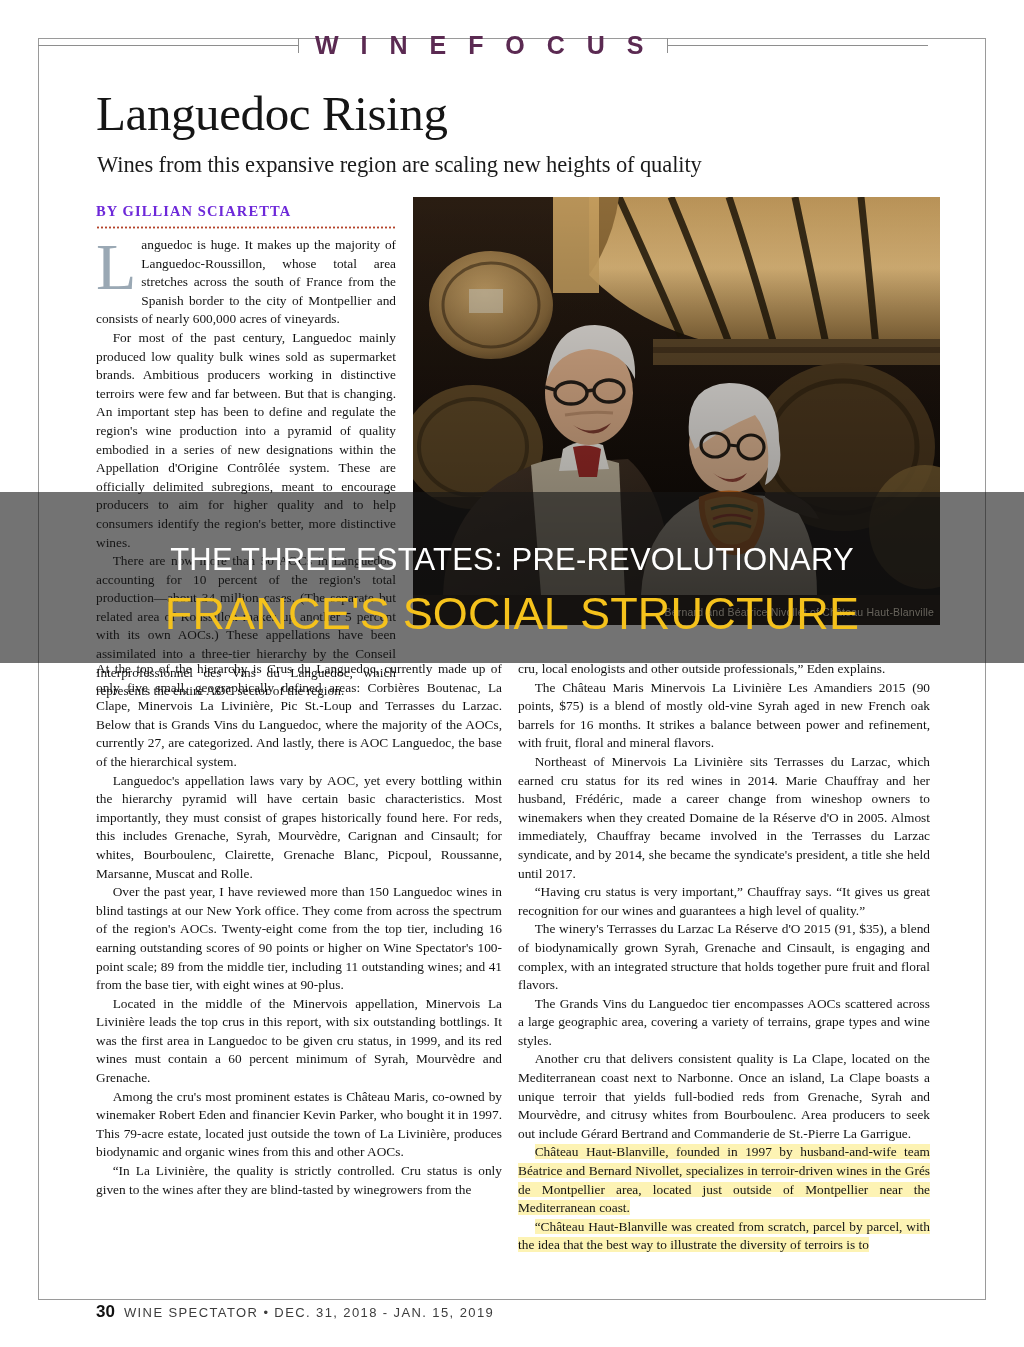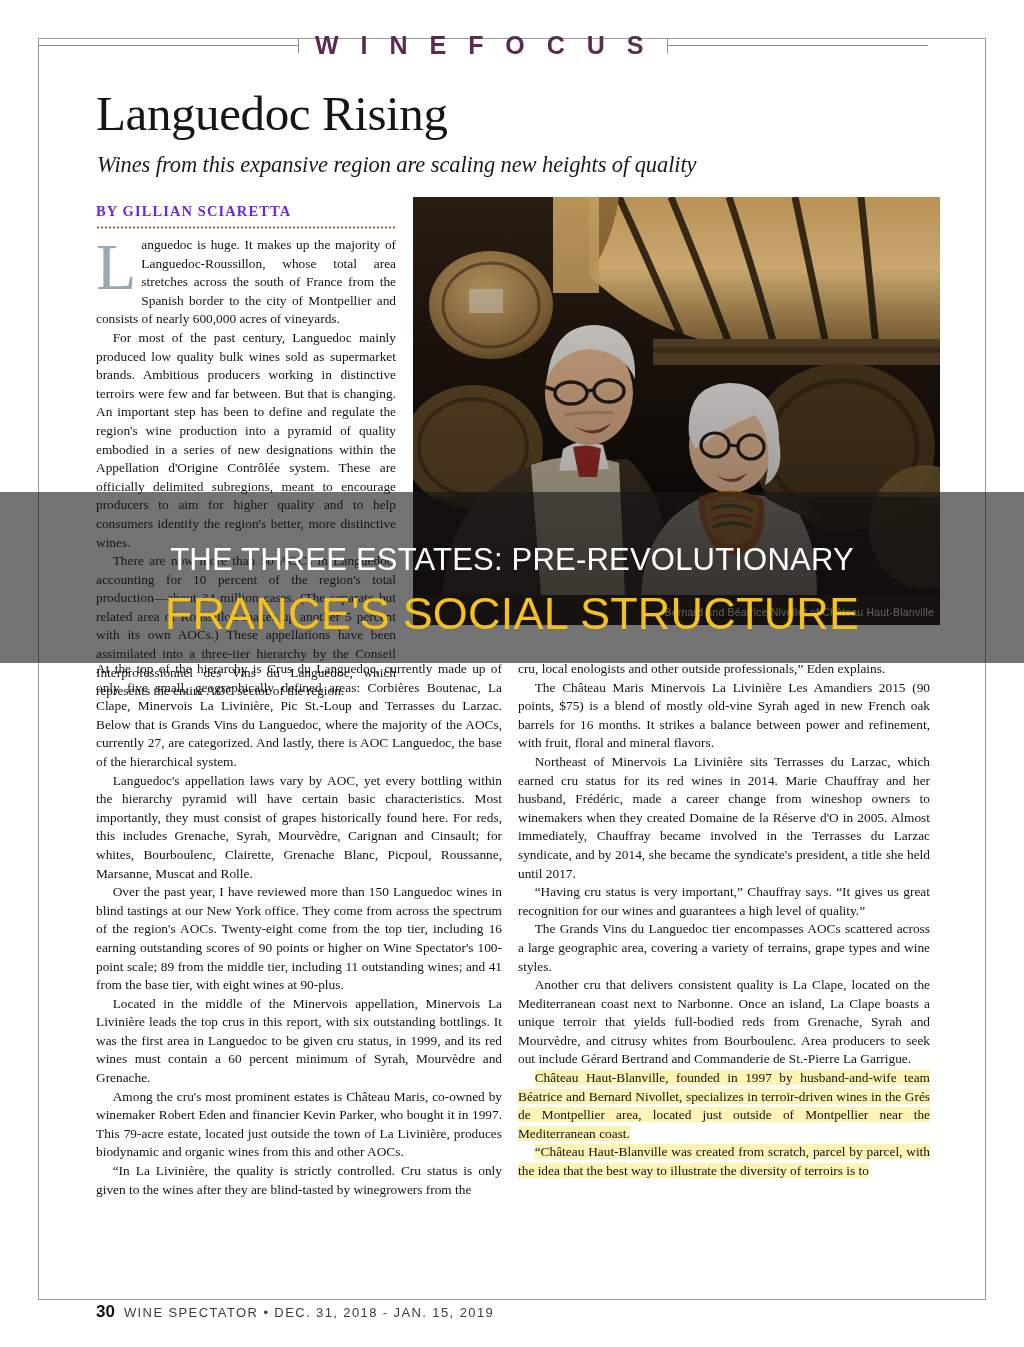--- a/index.html
+++ b/index.html
@@ -83,21 +83,20 @@
     font-weight: 400;
     color: #151515;
     letter-spacing: -0.4px;
     line-height: 1.05;
   }
   .deck {
     position: absolute;
     left: 97px;
     top: 152px;
     font-family: "Liberation Serif", serif;
-    font-style: italic;
     font-size: 22.5px;
     color: #1a1a1a;
     letter-spacing: -0.1px;
     white-space: nowrap;
   }
 
   
   .byline {
     position: absolute;
     left: 96px;
@@ -387,20 +386,21 @@
     <p>Located in the middle of the Minervois appellation, Minervois La Livinière leads the top crus in this report, with six outstanding bottlings. It was the first area in Languedoc to be given cru status, in 1999, and its red wines must contain a 60 percent minimum of Syrah, Mourvèdre and Grenache.</p>
     <p>Among the cru's most prominent estates is Château Maris, co-owned by winemaker Robert Eden and financier Kevin Parker, who bought it in 1997. This 79-acre estate, located just outside the town of La Livinière, produces biodynamic and organic wines from this and other AOCs.</p>
     <p>“In La Livinière, the quality is strictly controlled. Cru status is only given to the wines after they are blind-tasted by winegrowers from the</p>
   </div>
 
   <div class="col" id="col-right">
     <p class="first">cru, local enologists and other outside professionals,” Eden explains.</p>
     <p>The Château Maris Minervois La Livinière Les Amandiers 2015 (90 points, $75) is a blend of mostly old-vine Syrah aged in new French oak barrels for 16 months. It strikes a balance between power and refinement, with fruit, floral and mineral flavors.</p>
     <p>Northeast of Minervois La Livinière sits Terrasses du Larzac, which earned cru status for its red wines in 2014. Marie Chauffray and her husband, Frédéric, made a career change from wineshop owners to winemakers when they created Domaine de la Réserve d'O in 2005. Almost immediately, Chauffray became involved in the Terrasses du Larzac syndicate, and by 2014, she became the syndicate's president, a title she held until 2017.</p>
     <p>“Having cru status is very important,” Chauffray says. “It gives us great recognition for our wines and guarantees a high level of quality.”</p>
+    <p>The winery's Terrasses du Larzac La Réserve d'O 2015 (91, $35), a blend of biodynamically grown Syrah, Grenache and Cinsault, is engaging and complex, with an integrated structure that holds together pure fruit and floral flavors.</p>
     <p>The Grands Vins du Languedoc tier encompasses AOCs scattered across a large geographic area, covering a variety of terrains, grape types and wine styles.</p>
     <p>Another cru that delivers consistent quality is La Clape, located on the Mediterranean coast next to Narbonne. Once an island, La Clape boasts a unique terroir that yields full-bodied reds from Grenache, Syrah and Mourvèdre, and citrusy whites from Bourboulenc. Area producers to seek out include Gérard Bertrand and Commanderie de St.-Pierre La Garrigue.</p>
     <p><span class="hl">Château Haut-Blanville, founded in 1997 by husband-and-wife team Béatrice and Bernard Nivollet, specializes in terroir-driven wines in the Grés de Montpellier area, located just outside of Montpellier near the Mediterranean coast.</span></p>
     <p><span class="hl">“Château Haut-Blanville was created from scratch, parcel by parcel, with the idea that the best way to illustrate the diversity of terroirs is to</span></p>
   </div>
 
   <div class="footer">
     <span class="folio">30</span>
     <span class="footer-text">WINE SPECTATOR  •  DEC. 31, 2018 - JAN. 15, 2019</span>
   </div>

